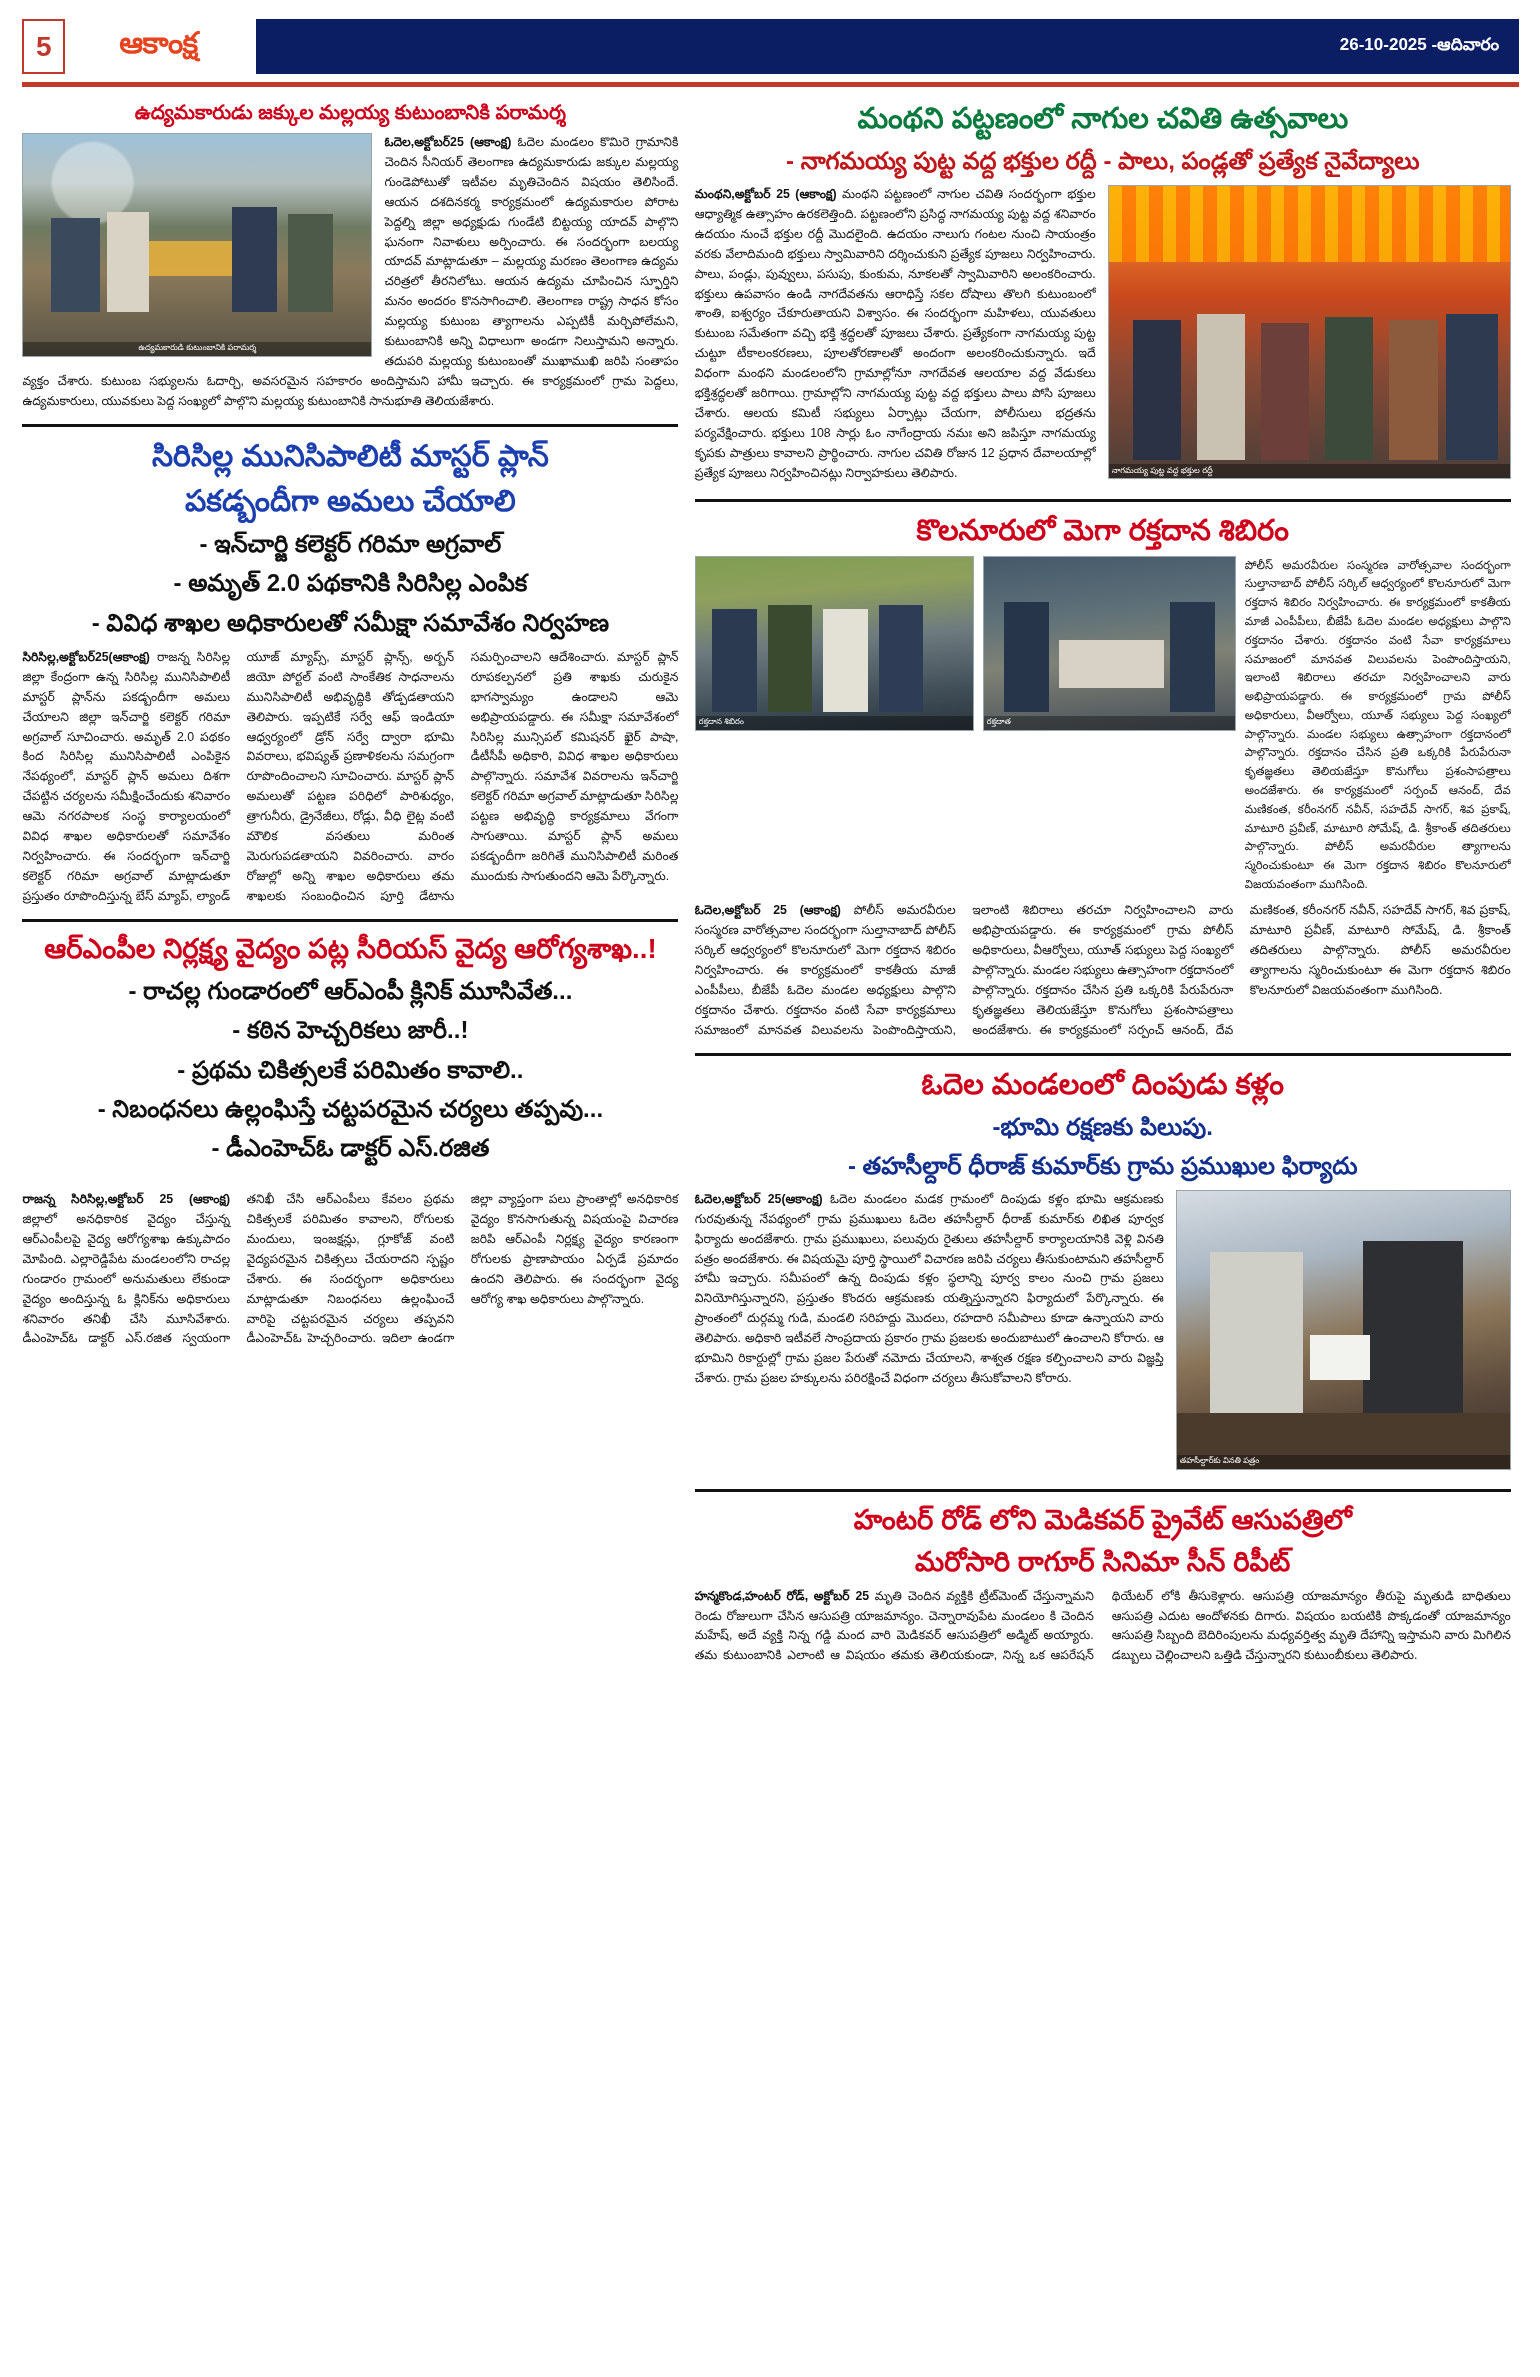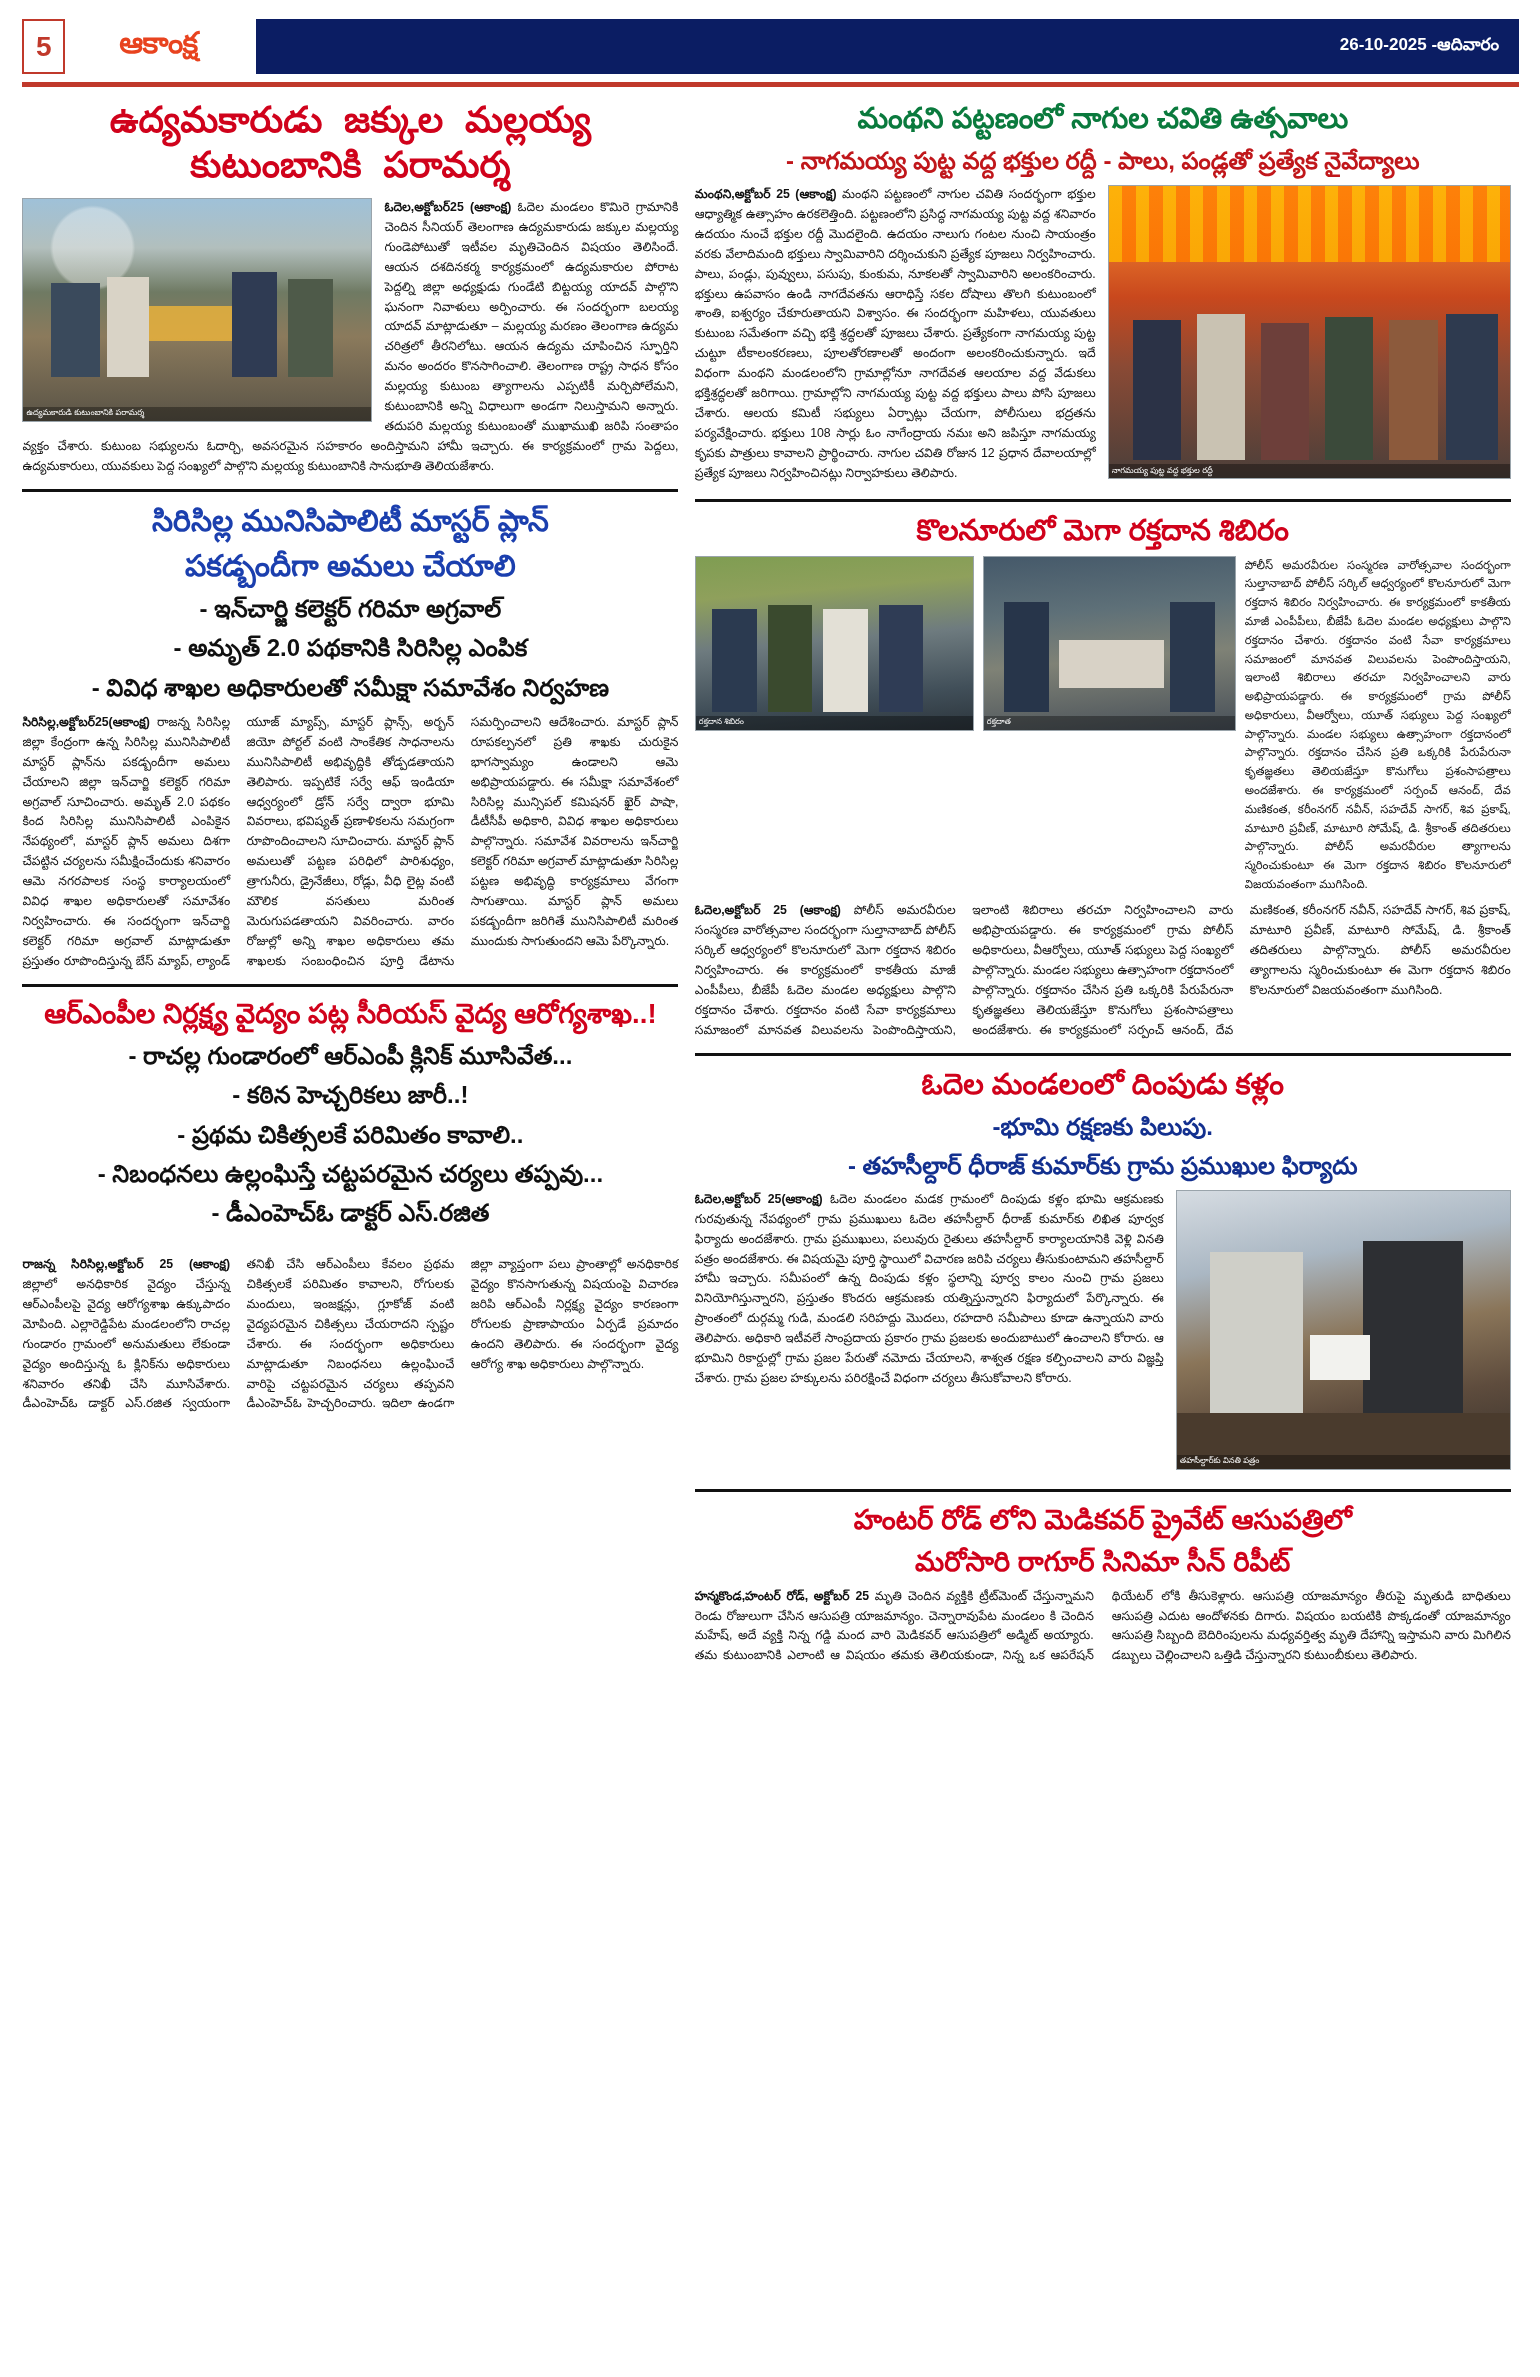--- a/index.html
+++ b/index.html
@@ -74,21 +74,21 @@
   .hl {
     text-align: center;
     font-weight: bold;
     line-height: 1.25;
     color: #d0021b;
     margin: 3px 0 7.5px 0;
   }
   .hl.red   { color:#d0021b; }
   .hl.blue  { color:#1b3fae; }
   .hl.green { color:#0a7a3d; }
-  .hl.s1 { font-size: 36px; font-family: Liberation Mono, monospace; }
+  .hl.s1 { font-size: 20px; }
   .hl.s2 { font-size: 30px; }
   .hl.s3 { font-size: 27.6px; }
   .hl.s4 { font-size: 29px; }
 
   .subhl {
     text-align:center;
     font-weight:bold;
     font-size: 24px;
     color: #111;
     margin: 4.5px 0;
@@ -148,21 +148,21 @@
   <div class="mast-rule"></div>
 
   <div class="content">
 
     <div class="col-left">
 
       <div>
         <div class="hl red s1">ఉద్యమకారుడు జక్కుల మల్లయ్య కుటుంబానికి పరామర్శ</div>
 
         <div class="clearfix">
-          <div class="photo ph-float mock-a" style="width:350px;height:224px;">
+          <div class="photo ph-float mock-a" style="width:350px;height:224px;text-align:center;">
             <div class="ph-sky" style="background:
                  radial-gradient(circle at 20% 22%, rgba(255,255,255,.35) 0 12%, transparent 13%),
                  linear-gradient(180deg,#9fc1d8 0%,#b2bfbd 22%,#6f7a63 42%,#8b7a5c 62%,#595346 100%);"></div>
             <div style="position:absolute;left:28%;top:48%;width:44%;height:16%;background:#e8b23c;opacity:.85;"></div>
             <div style="position:absolute;left:8%;top:38%;width:14%;height:42%;background:#3a4a5c;"></div>
             <div style="position:absolute;left:24%;top:35%;width:12%;height:45%;background:#d9d3c6;"></div>
             <div style="position:absolute;left:60%;top:33%;width:13%;height:47%;background:#2f3b53;"></div>
             <div style="position:absolute;left:76%;top:36%;width:13%;height:44%;background:#4e5a49;"></div>
             <div class="cap">ఉద్యమకారుడి కుటుంబానికి పరామర్శ</div>
           </div>

